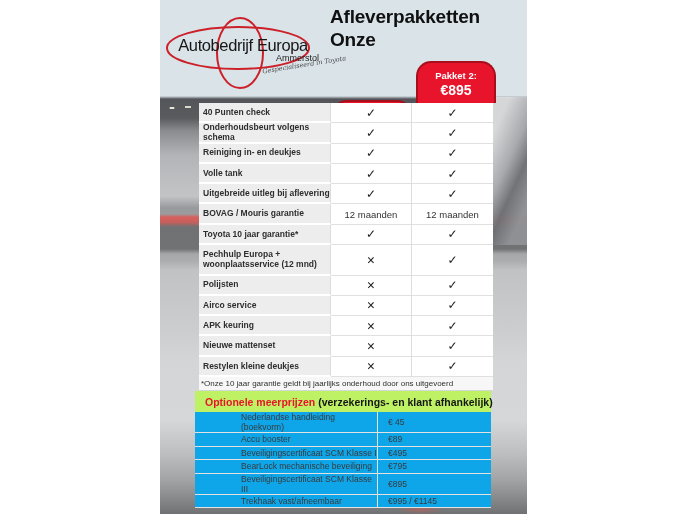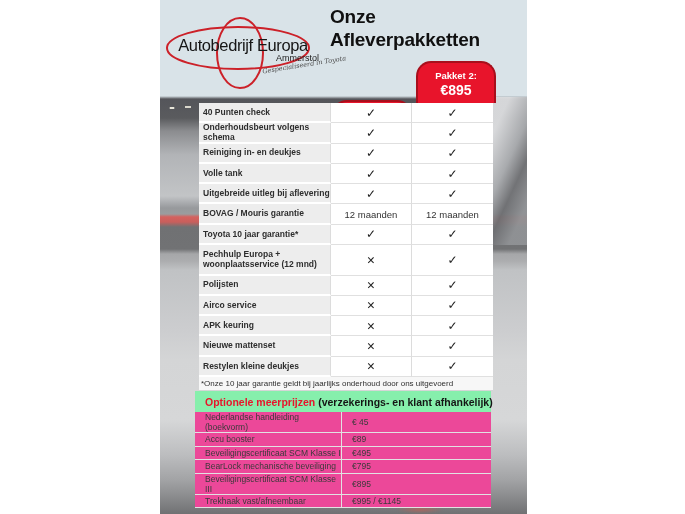--- a/index.html
+++ b/index.html
@@ -70,24 +70,24 @@
   .fval.text{font-size:9.5px;color:#333;}
 
   
   .footnote{position:absolute;left:199px;top:377px;width:294px;height:13px;
     background:rgba(252,252,252,.88);font-size:8px;color:#2f2f2f;
     display:flex;align-items:center;padding-left:2px;box-sizing:border-box;}
 
   
   .options{position:absolute;left:195px;top:391px;width:296px;height:117px;
     display:flex;flex-direction:column;}
-  .opt-header{height:21px;background:#86efac;display:flex;align-items:center;
+  .opt-header{height:21px;background:#bef264;display:flex;align-items:center;
     padding-left:10px;font-size:10.5px;font-weight:bold;color:#151515;white-space:pre;}
   .opt-header .red{color:#e8142b;}
-  .orow{display:flex;flex:1;background:#ec4899;border-bottom:1px solid #e2e2e2;}
+  .orow{display:flex;flex:1;background:#0ea5e9;border-bottom:1px solid #e2e2e2;padding-left:36px;}
   .ocell{box-sizing:border-box;display:flex;align-items:center;padding-left:10px;
     font-size:8.5px;color:#3a3a3a;}
   .olabel{width:147px;border-right:1px solid #e2e2e2;}
   .oprice{flex:1;}
 </style>
 </head>
 <body>
 
 <div class="canvas">
 
@@ -101,22 +101,22 @@
     <svg width="168" height="95" viewBox="0 0 168 95">
       <ellipse cx="78" cy="42" rx="71" ry="21" fill="none" stroke="#cc2129" stroke-width="2"></ellipse>
       <ellipse cx="80" cy="47" rx="23" ry="35" fill="none" stroke="#cc2129" stroke-width="2"></ellipse>
     </svg>
     <div class="logo-name">Autobedrijf Europa</div>
     <div class="logo-town">Ammerstol</div>
     <div class="logo-tagline">Gespecialiseerd in Toyota</div>
   </div>
 
   <div class="title">
+    <div>Afleverpakketten</div>
     <div>Onze</div>
-    <div>Afleverpakketten</div>
   </div>
 
   <div class="badge badge1">
     <div class="b-label">Pakket 1:</div>
     <div class="b-price">€595</div>
   </div>
   <div class="badge badge2">
     <div class="b-label">Pakket 2:</div>
     <div class="b-price">€895</div>
   </div>

